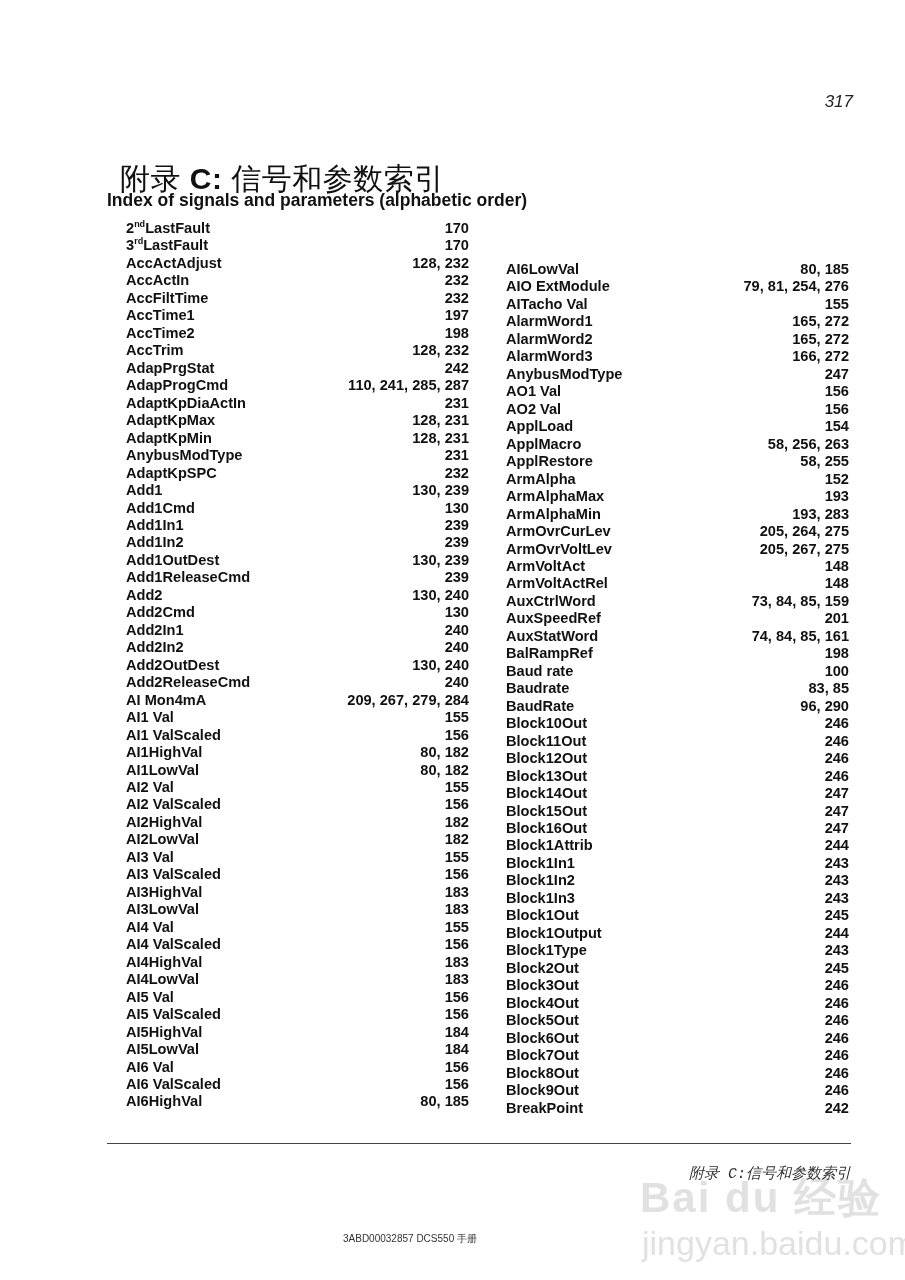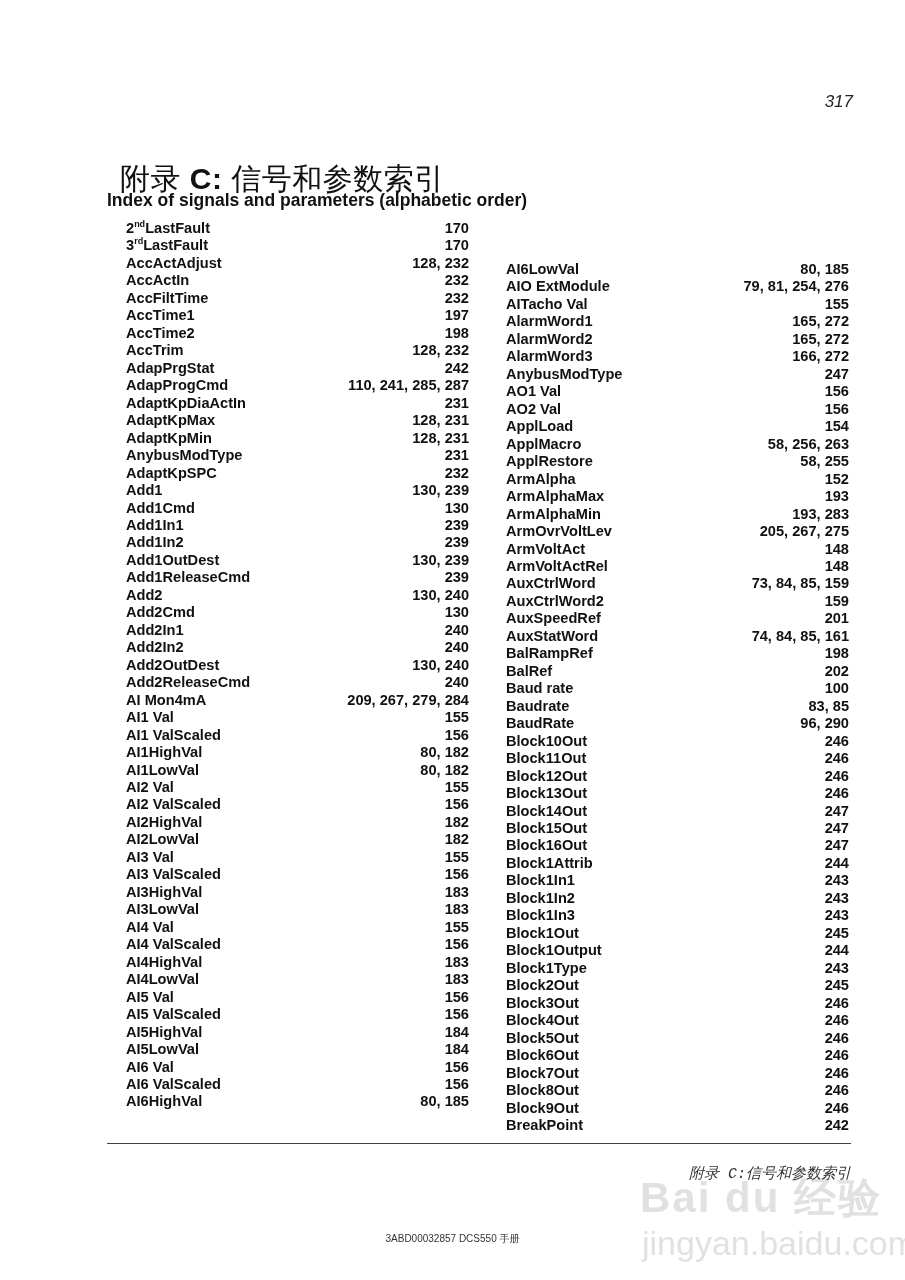--- a/index.html
+++ b/index.html
@@ -15,21 +15,21 @@
   .index-col { position: absolute; top: 220px; width: 343px; }
   .index-col.left { left: 107px; margin-left: 19px; }
   .index-col.right { left: 506px; margin-top: 41px; }
   .index-row { display: flex; justify-content: space-between; align-items: baseline;
                height: 17.48px; line-height: 17.48px; font-size: 14.6px; font-weight: bold; white-space: nowrap; }
   .index-row sup { font-size: 9px; line-height: 0; vertical-align: 6px; }
   .footer-rule { position: absolute; left: 107px; width: 744px; top: 1143px; height: 0;
                  border-top: 1.5px solid #444; }
   .footer-chapter { position: absolute; right: 54px; top: 1164px; font-family: Liberation Mono, monospace;
                     font-size: 15px; font-style: italic; color: #333; white-space: nowrap; }
-  .footer-doc { position: absolute; left: 0; width: 905px; text-align: center; top: 1232px;
+  .footer-doc { position: absolute; left: 0; width: 820px; text-align: center; top: 1232px;
                 font-size: 10px; color: #333; }
   .watermark { position: absolute; left: 640px; top: 1160px; width: 220px; height: 100px;
                pointer-events: none; color: rgba(200,200,200,0.55); }
   .watermark .wm-brand { position: absolute; left: 0; top: 10px; font-size: 42px; font-weight: bold;
                          letter-spacing: 2px; white-space: nowrap; }
   .watermark .wm-url { position: absolute; left: 2px; top: 64px; font-size: 34px; white-space: nowrap; }
 </style>
 </head>
 <body>
 
@@ -302,54 +302,50 @@
     </div>
     <div class="index-row">
       <span><span>ArmAlphaMax</span></span>
       <span>193</span>
     </div>
     <div class="index-row">
       <span><span>ArmAlphaMin</span></span>
       <span>193, 283</span>
     </div>
     <div class="index-row">
+      <span><span>ArmOvrCurLev</span></span>
+      <span>205, 264, 275</span>
+    </div>
+    <div class="index-row">
       <span><span>ArmOvrVoltLev</span></span>
       <span>205, 267, 275</span>
     </div>
     <div class="index-row">
       <span><span>ArmVoltAct</span></span>
       <span>148</span>
     </div>
     <div class="index-row">
       <span><span>ArmVoltActRel</span></span>
       <span>148</span>
     </div>
     <div class="index-row">
       <span><span>AuxCtrlWord</span></span>
       <span>73, 84, 85, 159</span>
     </div>
     <div class="index-row">
-      <span><span>AuxCtrlWord2</span></span>
-      <span>159</span>
-    </div>
-    <div class="index-row">
       <span><span>AuxSpeedRef</span></span>
       <span>201</span>
     </div>
     <div class="index-row">
       <span><span>AuxStatWord</span></span>
       <span>74, 84, 85, 161</span>
     </div>
     <div class="index-row">
       <span><span>BalRampRef</span></span>
       <span>198</span>
-    </div>
-    <div class="index-row">
-      <span><span>BalRef</span></span>
-      <span>202</span>
     </div>
     <div class="index-row">
       <span><span>Baud rate</span></span>
       <span>100</span>
     </div>
     <div class="index-row">
       <span><span>Baudrate</span></span>
       <span>83, 85</span>
     </div>
     <div class="index-row">

